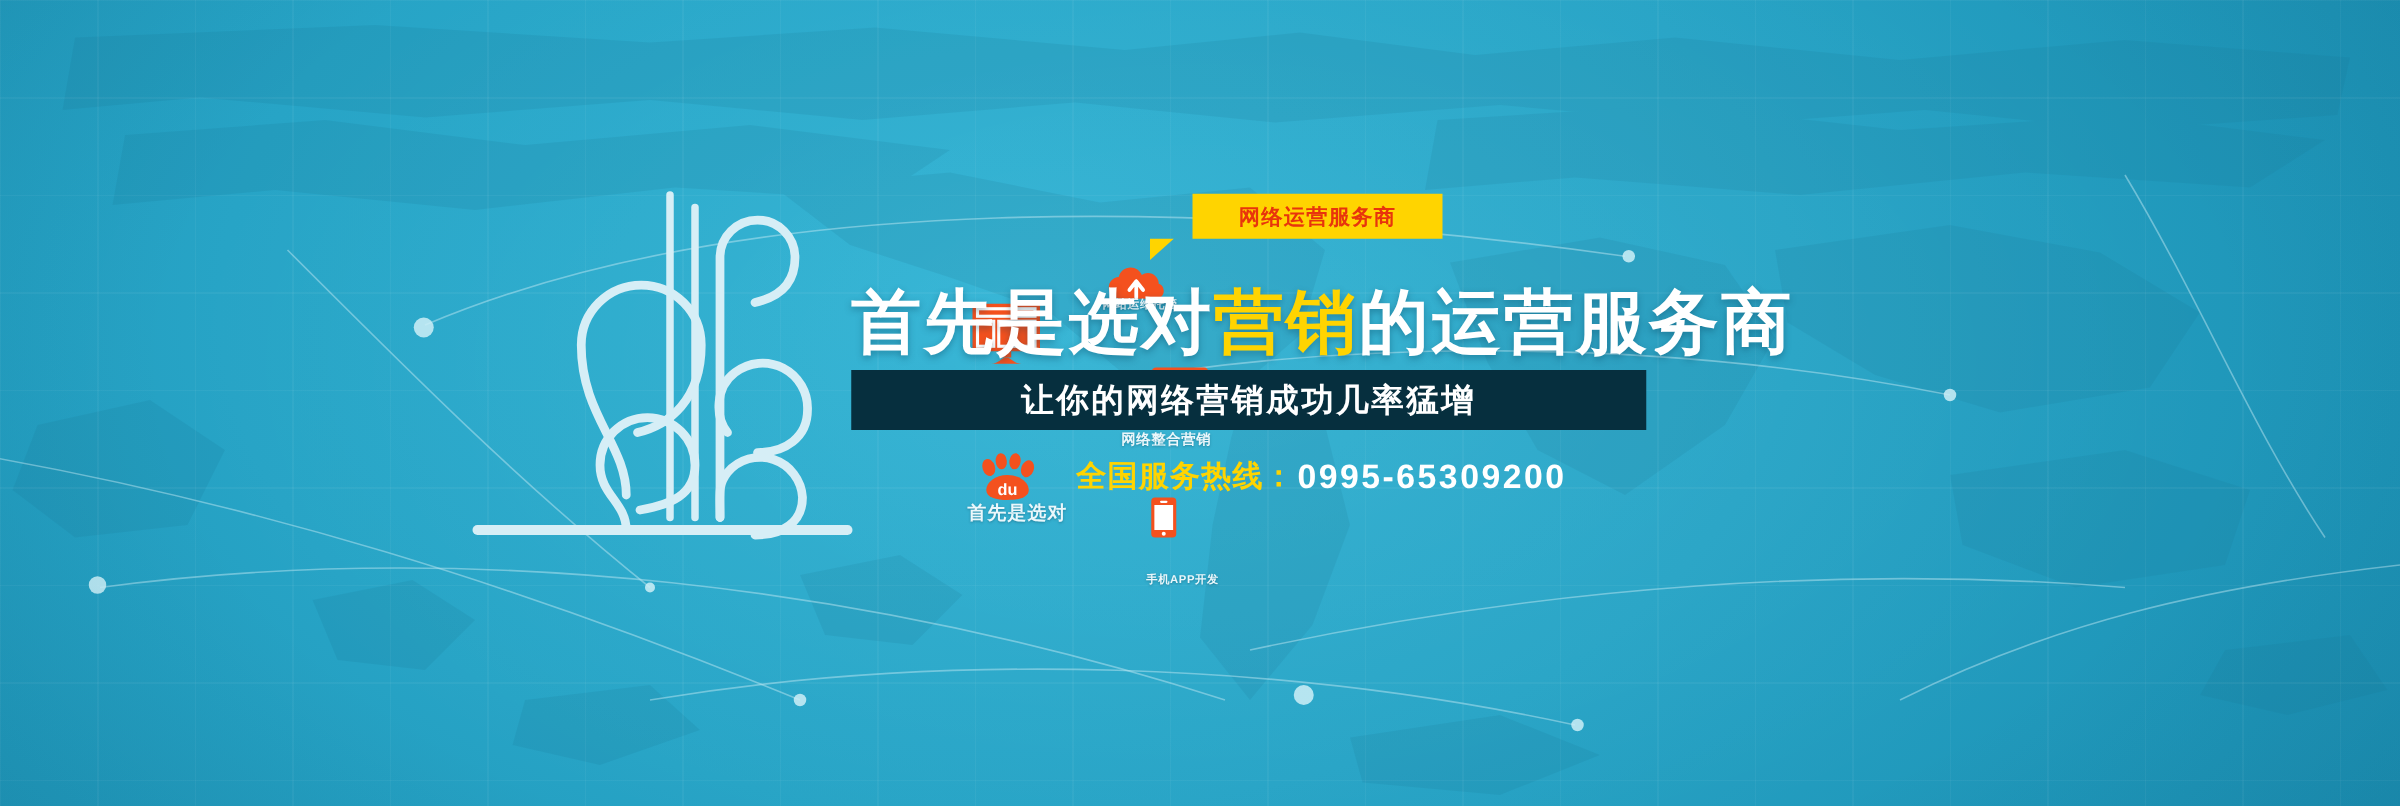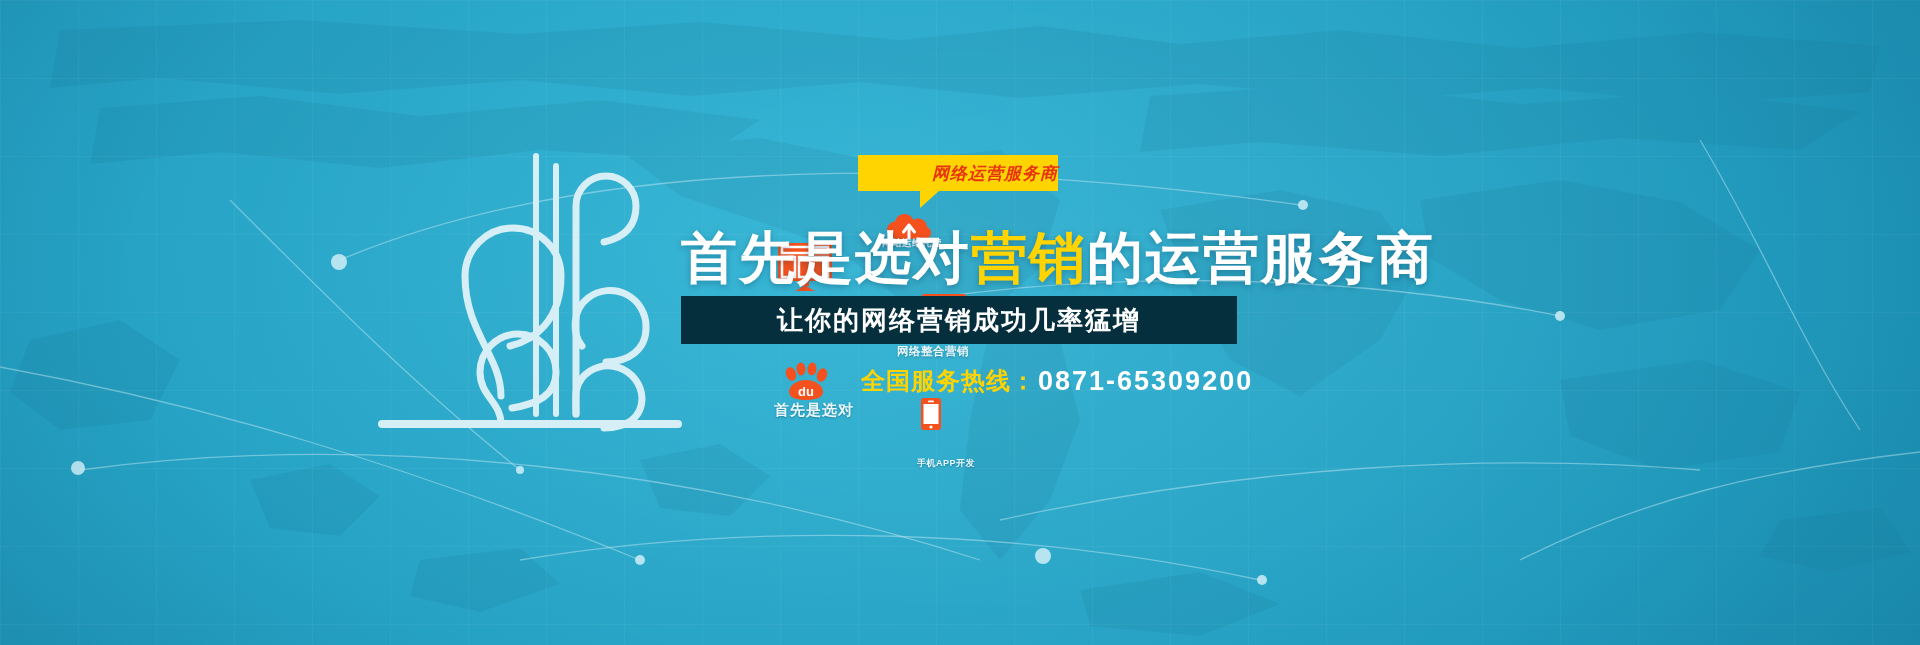--- a/index.html
+++ b/index.html
@@ -48,24 +48,24 @@
 
   .icon-box{position:absolute;}
   .ic-monitor{left:417px;top:146px;width:56px;height:50px;}
   .ic-baidu{left:424px;top:268px;width:44px;height:36px;}
   .ic-cloud{left:526px;top:117px;width:46px;height:28px;}
   .ic-check{left:561px;top:198px;width:46px;height:50px;}
   .ic-phone{left:561px;top:302px;width:20px;height:32px;}
 
   
   .badge{
-    position:absolute;left:858px;top:155px;
+    position:absolute;left:954px;top:155px;
     width:200px;height:36px;
     background:#ffd400;
-    display:flex;align-items:center;justify-content:flex-end;font-style:italic;
+    display:flex;align-items:center;justify-content:center;
   }
   .badge-text{
     color:#e8340c;font-size:17px;font-weight:bold;letter-spacing:1px;
     line-height:1;
   }
   .badge-tail{
     position:absolute;left:920px;top:191px;
     width:0;height:0;
     border-left:0 solid transparent;
     border-right:19px solid transparent;
@@ -78,21 +78,21 @@
     display:flex;align-items:flex-end;
     font-size:56px;font-weight:bold;color:#ffffff;
     letter-spacing:2px;line-height:1;
     text-shadow:0 2px 6px rgba(0,55,80,.35);
     white-space:nowrap;
   }
   .headline .hl{color:#ffd400;}
 
   .subbar{
     position:absolute;left:681px;top:296px;
-    width:556px;height:48px;
+    width:636px;height:48px;
     background:#062f3e;
     display:flex;align-items:center;justify-content:center;
   }
   .subbar-text{
     color:#ffffff;font-size:26px;font-weight:bold;letter-spacing:2px;
     line-height:1;
   }
 
   .hotline{
     position:absolute;left:849px;top:365px;
@@ -249,16 +249,16 @@
       <span class="hl">营销</span>
       <span>的运营服务商</span>
   </div>
 
   <div class="subbar">
     <span class="subbar-text">让你的网络营销成功几率猛增</span>
   </div>
 
   <div class="hotline">
     <span class="hotline-label">全国服务热线：</span>
-    <span class="hotline-number">0871-65309200</span>
+    <span class="hotline-number">0995-65309200</span>
   </div>
 
 </div>
 
 </body></html>

